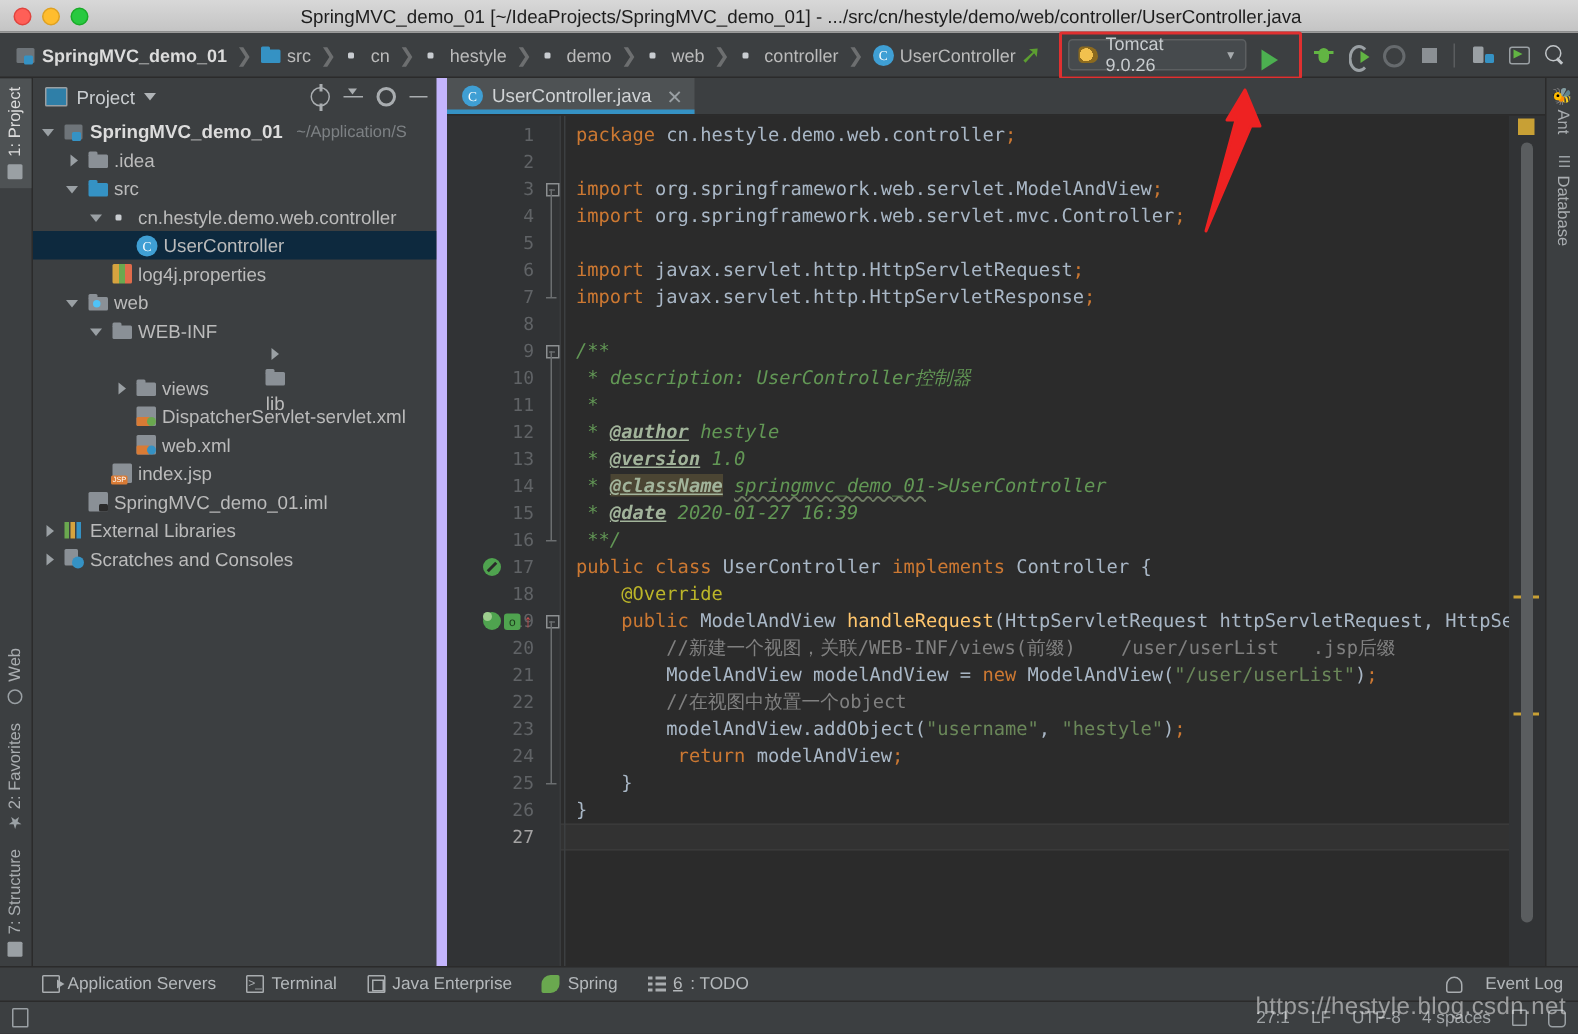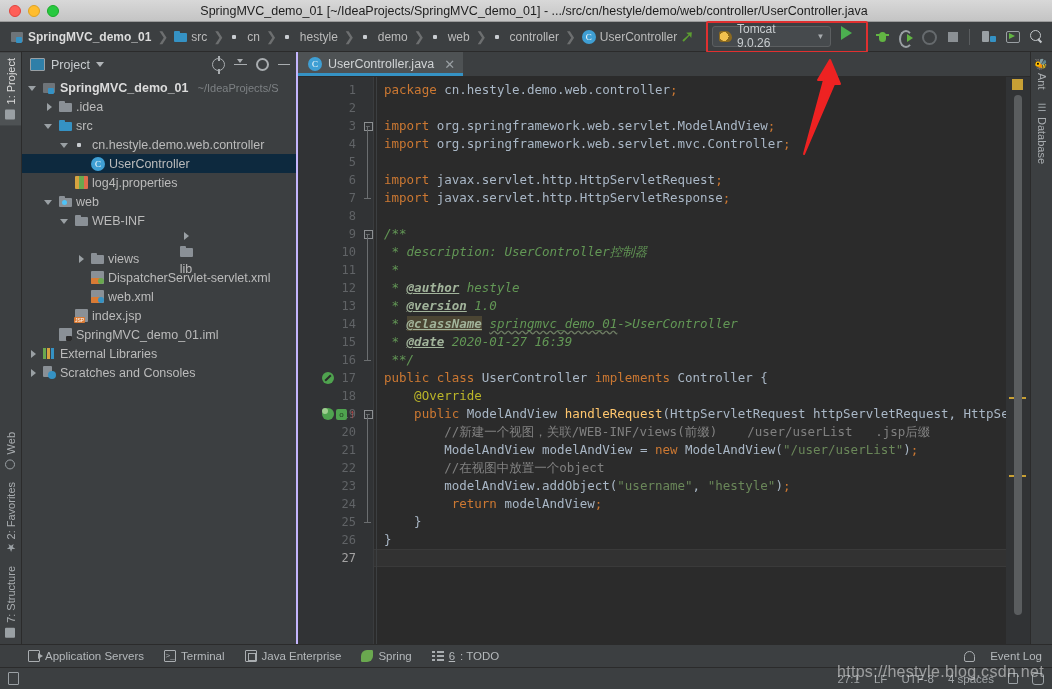--- a/index.html
+++ b/index.html
@@ -87,21 +87,21 @@
     content:""; position:absolute; left:0; top:1px; width:6px;height:3px;
     background:#8a9096; border-radius:1px 1px 0 0;
   }
   .ic.web .dot{ position:absolute; left:3px; top:5px; width:5px;height:5px;background:#4fc3f7;border-radius:50%; z-index:2;}
 
   
   #run-area{ display:flex; align-items:center; height:100%; margin-left:auto; padding-right:6px; gap:2px;}
   #backarrow{ color:#5c9e31; font-size:17px; margin-right:10px; line-height:1;}
   #runbox{
     position:relative;
-    display:flex; align-items:flex-start;
+    display:flex; align-items:flex-end;
     border:2px solid #e03030;
     padding:3px 14px 4px 4px;
     border-radius:2px;
   }
   #runconfig{
     display:flex; align-items:center; gap:5px;
     border:1px solid #5c5f61; border-radius:3px;
     background:#464a4d; height:21px; padding:0 6px;
     min-width:112px;
   }
@@ -172,21 +172,21 @@
   .vicon.star{ background:none; color:#9aa0a4; font-size:11px; line-height:10px;}
   .vicon.globe{ background:none; border:1.4px solid #9aa0a4; border-radius:50%; }
   .vicon.ant{ background:none; color:#c8a35a; font-size:11px; line-height:10px;}
   .vicon.db{ background:none; color:#9aa0a4; font-size:10px; line-height:10px;}
   .vspacer{ flex:1; }
 
   
   #project-panel{
     width:276px; flex:none; background:#3c3f41;
     display:flex; flex-direction:column;
-    border-right:2px solid #c4b5fd;
+    border-right:7px solid #c4b5fd;
   }
   #project-header{
     height:25px; display:flex; align-items:center;
     padding:0 6px 0 8px; gap:6px; flex:none;
   }
   #project-header .ptitle{ font-size:12.5px; color:#c8cccf; }
   .win-ic{ width:15px;height:13px; border:1.5px solid #9aa0a4; background:#2f7fa8; border-radius:1px;}
   .dd-caret{ width:0;height:0;border-left:4px solid transparent;border-right:4px solid transparent;border-top:5px solid #b0b4b7;}
   .hdr-tools{ margin-left:auto; display:flex; align-items:center; gap:9px; }
   .tgt-ic{ width:13px;height:13px;border:1.5px solid #a9adb0;border-radius:50%;position:relative;}
@@ -483,21 +483,21 @@
         <span class="collapse-ic"></span>
         <span class="gear-ic"></span>
         <span class="min-ic"></span>
       </span>
     </div>
     <div id="tree">
         <div class="node" style="padding-left: 6px;">
           <span class="arrow open"></span>
           <span class="ic module"></span>
           <span class="lbl bold">SpringMVC_demo_01</span>
-          <span class="path">~/IdeaProjects/S</span>
+          <span class="path">~/Application/S</span>
         </div>
         <div class="node" style="padding-left: 22px;">
           <span class="arrow closed"></span>
           <span class="ic folder"></span>
           <span class="lbl">.idea</span>
         </div>
         <div class="node" style="padding-left: 22px;">
           <span class="arrow open"></span>
           <span class="ic folder folder-blue"></span>
           <span class="lbl">src</span>

